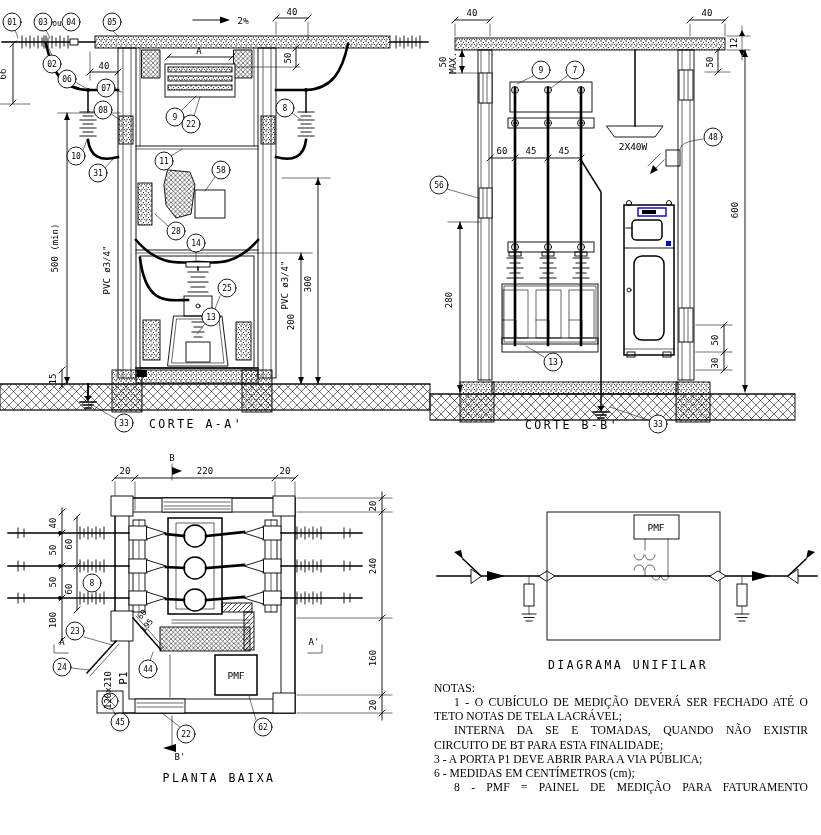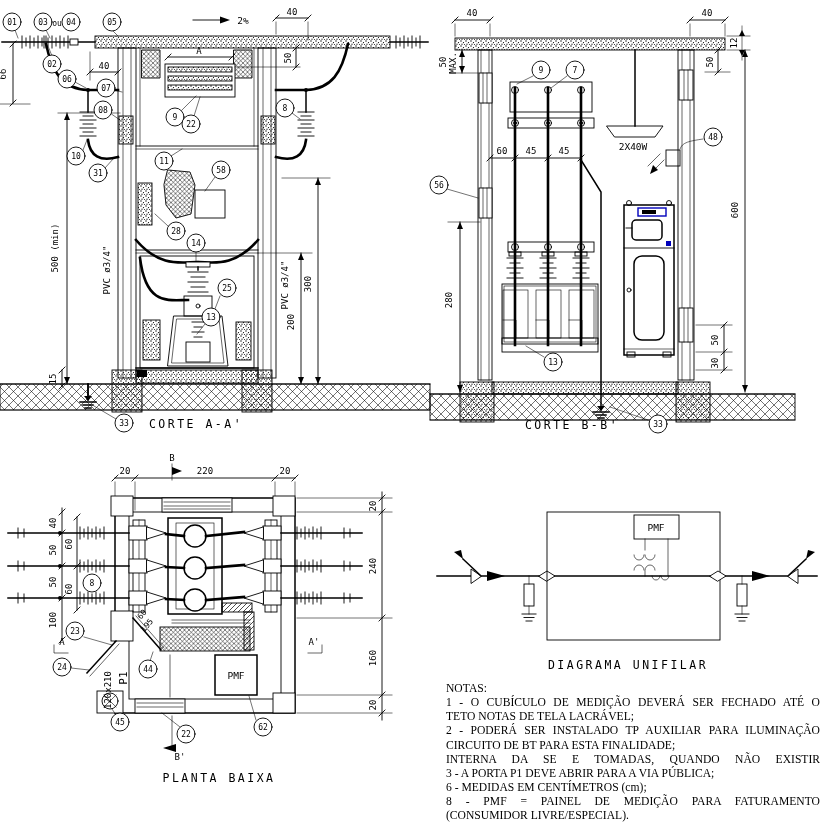--- a/index.html
+++ b/index.html
@@ -22,25 +22,25 @@
   #dwg .blue{stroke:#0000bb;stroke-width:1.4}
   #dwg .bluef{fill:#0000bb;stroke:none}
   #dwg text{fill:#000;stroke:none;font-family:"DejaVu Sans Mono",monospace;}
   #dwg .d{font-size:9px;text-anchor:middle;}
   #dwg .d2{font-size:8px;text-anchor:middle;}
   #dwg .co circle{fill:#fff;stroke-width:.9;}
   #dwg .co text{font-size:8px;text-anchor:middle;}
   #dwg .ttl{font-size:11.5px;letter-spacing:2.5px;text-anchor:middle;}
   #dwg .lbl{font-size:9.5px;text-anchor:middle;}
   
-  #notes{position:absolute;left:446px;top:682px;width:374px;
+  #notes{position:absolute;left:434px;top:682px;width:374px;
          font-family:"Liberation Serif","DejaVu Serif",serif;
          font-size:11.6px;line-height:1.22;color:#000;}
   #notes .ln{white-space:nowrap;}
-  #notes .just{white-space:normal;text-align:justify;text-align-last:justify;}
+  #notes .just{white-space:normal;text-align:justify;text-align-last:justify;margin-left:20px;}
 </style>
 </head>
 <body>
 
 <div id="page">
 <svg id="dwg" width="821" height="835" viewBox="0 0 821 835">
 <defs>
   <pattern id="sp" width="5" height="5" patternUnits="userSpaceOnUse">
     <circle class="pf" cx="1" cy="1" r=".7"></circle>
           <circle class="pf" cx="3.5" cy="2.6" r=".6"></circle>
@@ -782,21 +782,19 @@
   <polygon points="806,559 815,552 808,550" class="fk"></polygon>
   <text class="ttl" x="628" y="669">DIAGRAMA UNIFILAR</text>
 </g>
 </svg>
 
 
 <div id="notes">
   <div class="ln">NOTAS:</div>
   <div class="ln just">1 - O CUBÍCULO DE MEDIÇÃO DEVERÁ SER FECHADO ATÉ O</div>
   <div class="ln">TETO NOTAS DE TELA LACRÁVEL;</div>
-  <div class="ln just">2 - PODERÁ SER INSTALADO TP AUXILIAR PARA ILUMINAÇÃO</div>
+  <div class="ln just">INTERNA DA SE E TOMADAS, QUANDO NÃO EXISTIR</div>
   <div class="ln">CIRCUITO DE BT PARA ESTA FINALIDADE;</div>
-  <div class="ln just">INTERNA DA SE E TOMADAS, QUANDO NÃO EXISTIR</div>
   <div class="ln">3 - A PORTA P1 DEVE ABRIR PARA A VIA PÚBLICA;</div>
   <div class="ln">6 - MEDIDAS EM CENTÍMETROS (cm);</div>
   <div class="ln just">8 - PMF = PAINEL DE MEDIÇÃO PARA FATURAMENTO</div>
-  <div class="ln">(CONSUMIDOR LIVRE/ESPECIAL).</div>
 </div>
 </div>
 
 </body></html>

